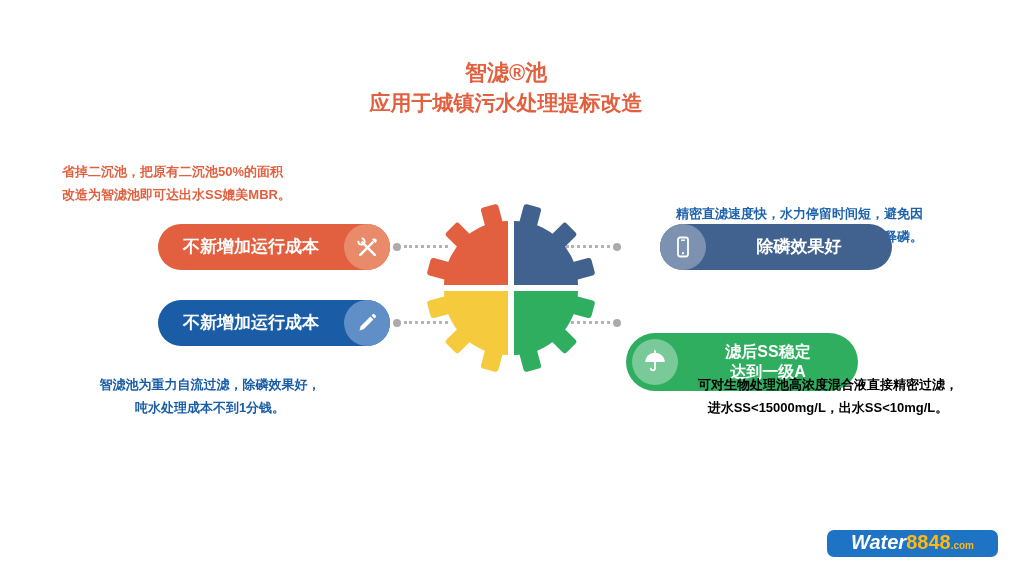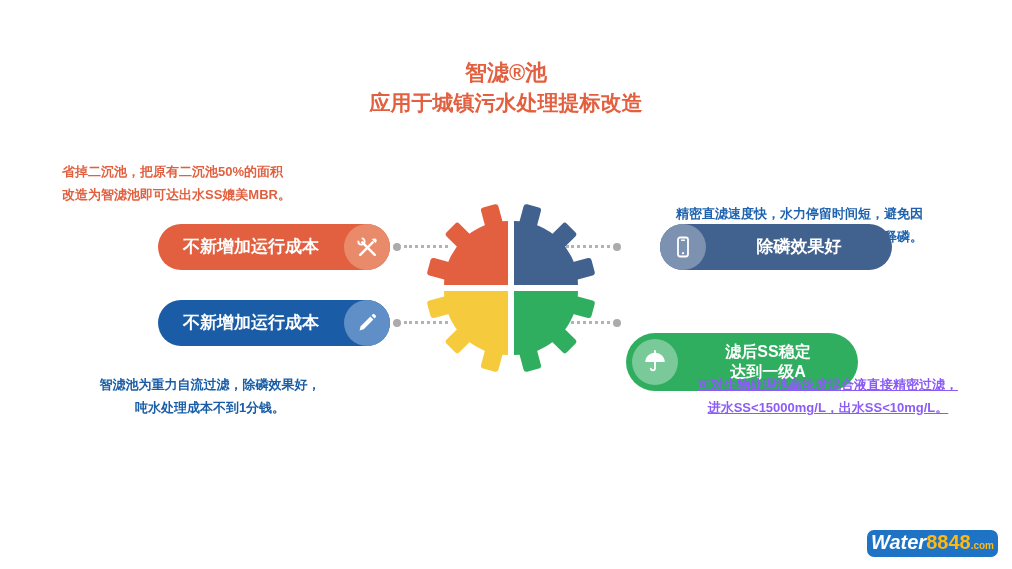--- a/index.html
+++ b/index.html
@@ -9,21 +9,21 @@
   
   .title { position:absolute; top:58px; left:0; width:100%; text-align:center; color:#e2603f; font-weight:bold; }
   .title-line1 { font-size:22px; line-height:30px; }
   .title-line2 { font-size:21px; line-height:30px; }
 
   
   .note { position:absolute; font-size:13px; font-weight:bold; line-height:23px; white-space:pre-line; }
   .note-left-top  { left:62px;  top:160px; color:#e2603f; }
   .note-right-top { left:676px; top:160px; color:#1f63ae;margin-top:42px; }
   .note-left-bottom  { left:40px;  top:373px; width:340px; color:#1a5da6; text-align:center; }
-  .note-right-bottom { left:652px; top:373px; width:352px; color:#8b5cf6; text-align:center;text-decoration:underline; }
+  .note-right-bottom { left:652px; top:373px; width:352px; color:#000000; text-align:center; }
 
   
   .pill { position:absolute; display:flex; align-items:center; border-radius:29px; color:#fff; }
   .pill-label { flex:1; text-align:center; font-size:17px; font-weight:bold; white-space:pre-line; line-height:1.25; }
   .pill-icon { width:46px; height:46px; border-radius:50%; flex:0 0 46px; display:flex; align-items:center; justify-content:center; }
   .pill-left1 { left:158px; top:224px; width:232px; height:46px; background:#e2603f; }
   .pill-left1 .pill-icon { background:#e98a6b; }
   .pill-left2 { left:158px; top:300px; width:232px; height:46px; background:#1a5da6; }
   .pill-left2 .pill-icon { background:#5f8fc6; }
   .pill-right1 { left:660px; top:224px; width:232px; height:46px; background:#41618e; }
@@ -50,21 +50,21 @@
   .q-tl { left:21px; top:21px; background:#e2603f; border-radius:100% 0 0 0; }
   .q-tr { left:91px; top:21px; background:#41618e; border-radius:0 100% 0 0; }
   .q-bl { left:21px; top:91px; background:#f5ca3d; border-radius:0 0 0 100%; }
   .q-br { left:91px; top:91px; background:#2fae5f; border-radius:0 0 100% 0; }
   .tooth { position:absolute; left:50%; top:50%; width:26px; height:18px; margin:-9px 0 0 -13px; border-radius:3px; }
   .t-g { background:#2fae5f; } .t-y { background:#f5ca3d; }
   .t-o { background:#e2603f; } .t-b { background:#41618e; }
 
   
   .logo { position:absolute; right:14px; bottom:12px; text-align:center; cursor:pointer; }
-  .logo-box { display:inline-block; background:#1e73c4; border-radius:7px; padding:1px 4px 3px; }
+  .logo-box { display:inline-block; background:#1e73c4; border-radius:7px; padding:1px 24px 3px; }
   .logo-water { color:#ffffff; font-weight:bold; font-style:italic; font-size:20px; }
   .logo-8848 { color:#fdb813; font-weight:bold; font-size:20px; }
   .logo-com { color:#fdb813; font-size:10px; font-weight:bold; }
   .logo-sub { color:#1e73c4; font-weight:bold; font-size:15px; letter-spacing:5px; margin-top:2px; }
 </style>
 </head>
 <body>
 
 <div class="canvas">
 

